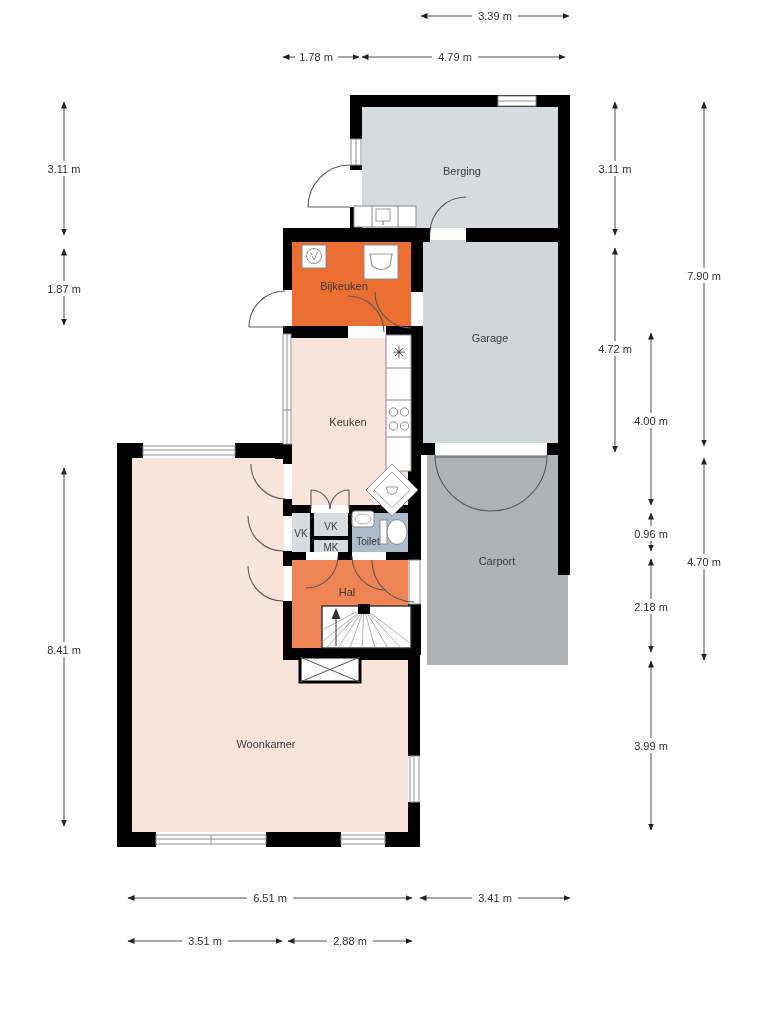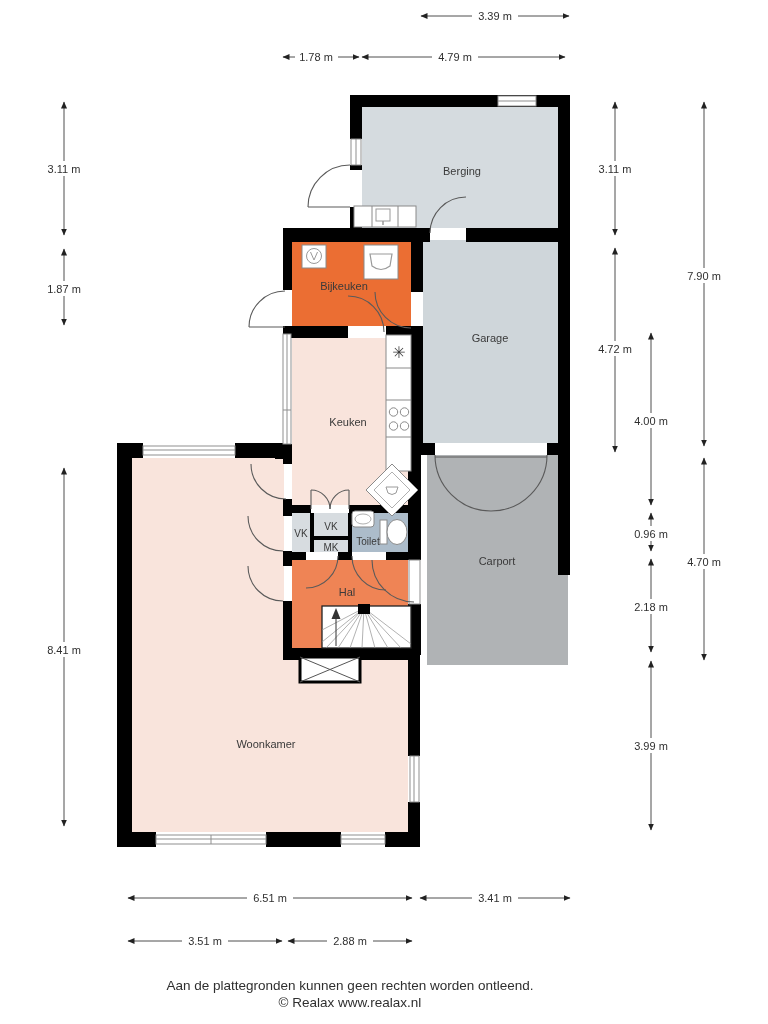--- a/index.html
+++ b/index.html
@@ -295,17 +295,13 @@
     <text x="651" y="750" text-anchor="middle" class="dim-label">3.99 m</text>
     <text x="704" y="280" text-anchor="middle" class="dim-label">7.90 m</text>
     <text x="704" y="566" text-anchor="middle" class="dim-label">4.70 m</text>
     <text x="270" y="902" text-anchor="middle" class="dim-label">6.51 m</text>
     <text x="495" y="902" text-anchor="middle" class="dim-label">3.41 m</text>
     <text x="205" y="945" text-anchor="middle" class="dim-label">3.51 m</text>
     <text x="350" y="945" text-anchor="middle" class="dim-label">2.88 m</text>
   </g>
 </svg>
 
-<div class="footer">
-  <div class="footer-line1">Aan de plattegronden kunnen geen rechten worden ontleend.</div>
-  <div class="footer-line2">© Realax www.realax.nl</div>
 </div>
-</div>
 
 </body></html>

